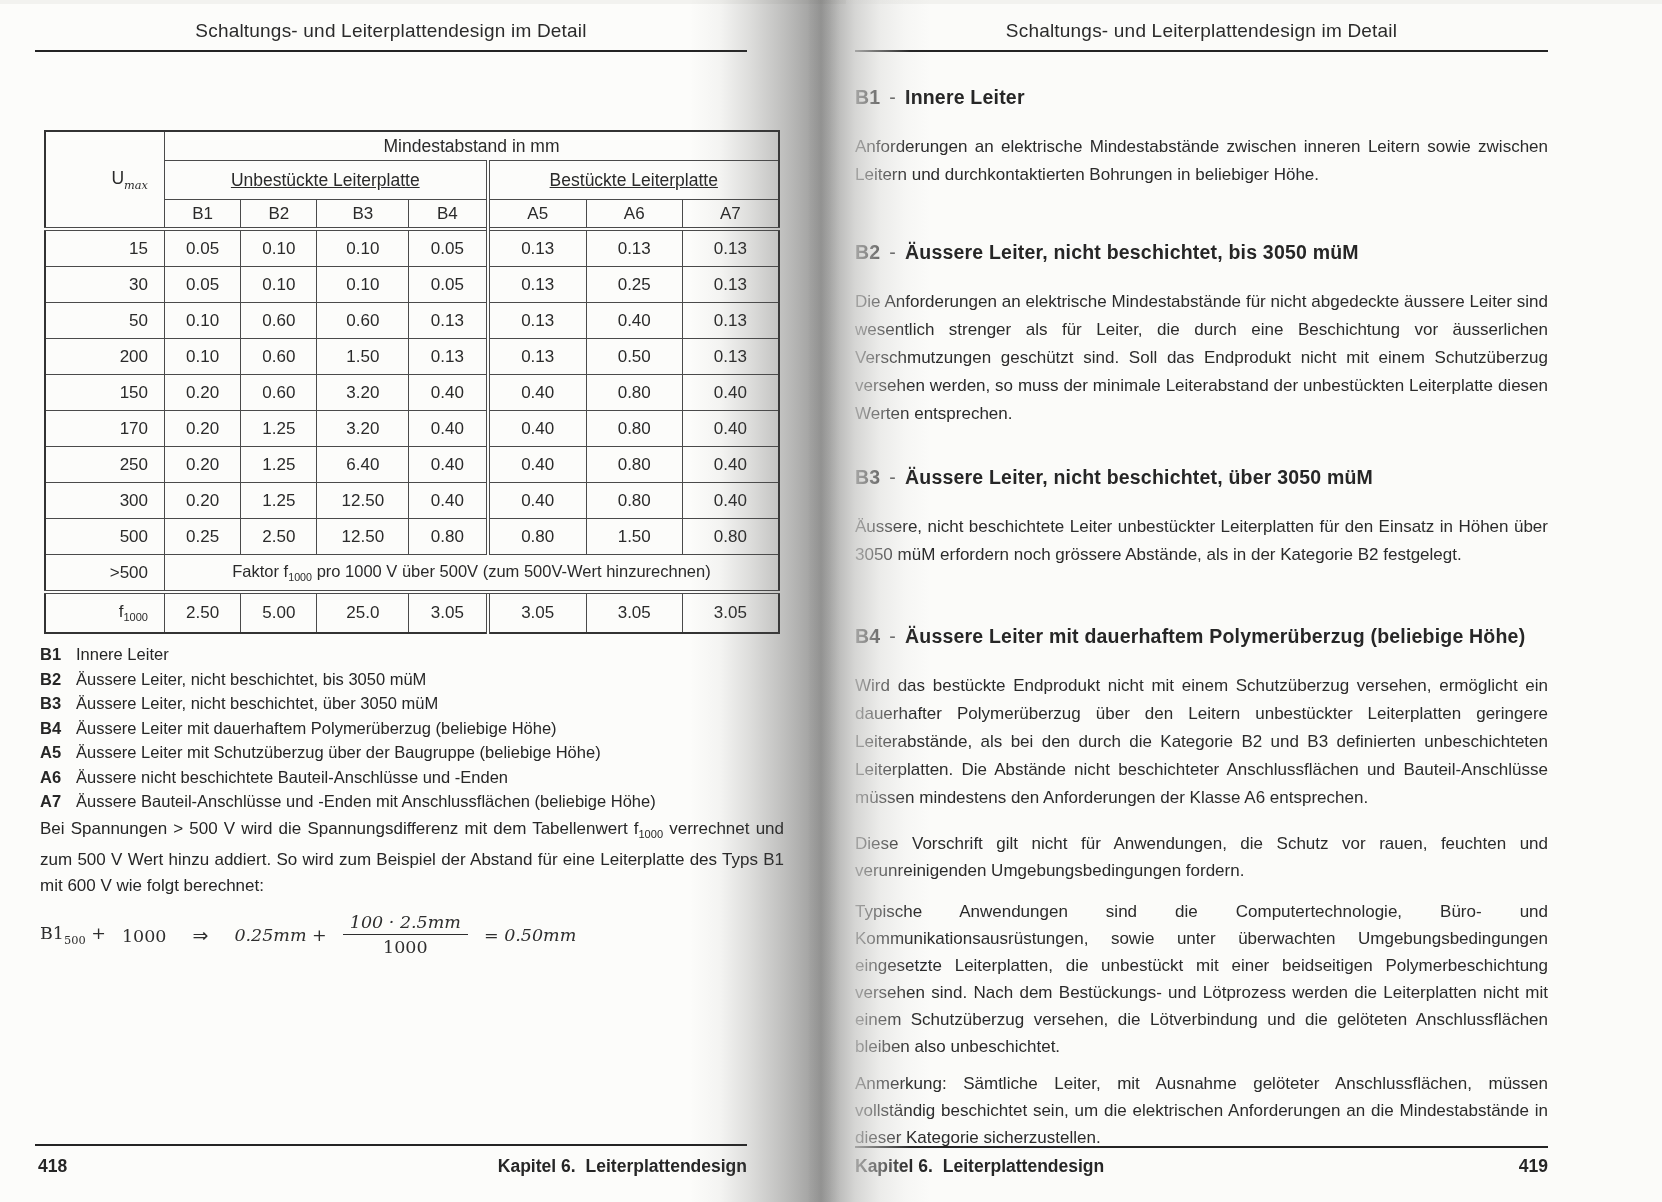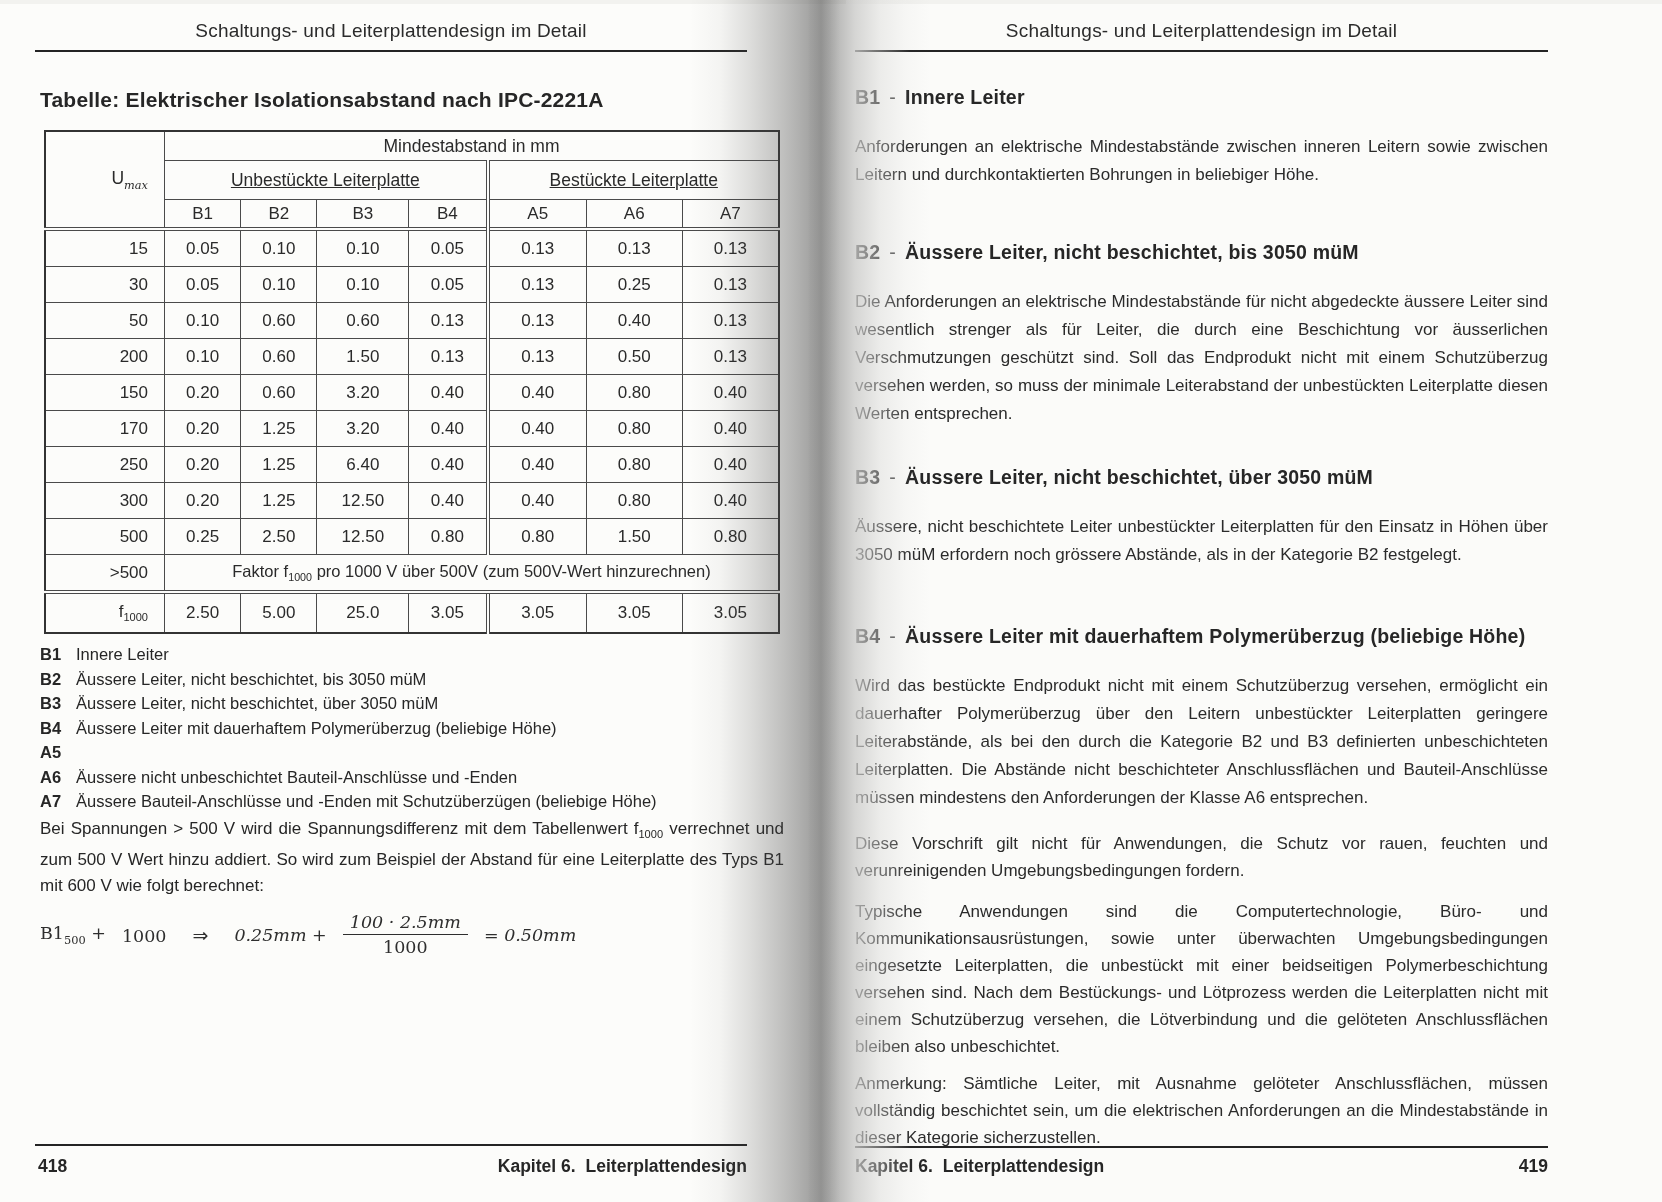--- a/index.html
+++ b/index.html
@@ -92,21 +92,20 @@
         rgba(120,120,120,.04) 215px,
         rgba(120,120,120,0) 240px);}
 </style>
 </head>
 <body>
 
 <div class="page page-left">
   <div class="running-header">Schaltungs- und Leiterplattendesign im Detail</div>
   <div class="rule header-rule"></div>
 
-  <div class="doc-title">Tabelle: Elektrischer Isolationsabstand nach IPC-2221A</div>
 
   <table class="iso">
     <thead>
       <tr class="h1">
         <th class="ucol" rowspan="3"><span>U</span><sub class="msub">max</sub></th>
         <th colspan="7">Mindestabstand in mm</th>
       </tr>
       <tr class="h2">
         <th colspan="4">Unbestückte Leiterplatte</th>
         <th colspan="3" class="sep">Bestückte Leiterplatte</th>
@@ -241,28 +240,29 @@
     <div class="item">
         <span class="key">B3</span>
         <span>Äussere Leiter, nicht beschichtet, über 3050 müM</span>
       </div>
     <div class="item">
         <span class="key">B4</span>
         <span>Äussere Leiter mit dauerhaftem Polymerüberzug (beliebige Höhe)</span>
       </div>
     <div class="item">
         <span class="key">A5</span>
+        <span>Äussere Leiter mit Schutzüberzug über der Baugruppe (beliebige Höhe)</span>
       </div>
     <div class="item">
         <span class="key">A6</span>
-        <span>Äussere nicht unbeschichtet Bauteil-Anschlüsse und -Enden</span>
+        <span>Äussere nicht beschichtete Bauteil-Anschlüsse und -Enden</span>
       </div>
     <div class="item">
         <span class="key">A7</span>
-        <span>Äussere Bauteil-Anschlüsse und -Enden mit Schutzüberzügen (beliebige Höhe)</span>
+        <span>Äussere Bauteil-Anschlüsse und -Enden mit Anschlussflächen (beliebige Höhe)</span>
       </div>
   </div>
 
   <div class="lead-par"><span>Bei Spannungen &gt; 500 V wird die Spannungsdifferenz mit dem Tabellenwert f</span><sub>1000</sub><span> verrechnet und zum 500 V Wert hinzu addiert. So wird zum Beispiel der Abstand für eine Leiterplatte des Typs B1 mit 600 V wie folgt berechnet:</span></div>
 
   <div class="formula">
     <span><span>B1</span><sub>500</sub> <span>+</span></span>
     <span class="frac">
         <span class="den">1000</span>
       </span>

